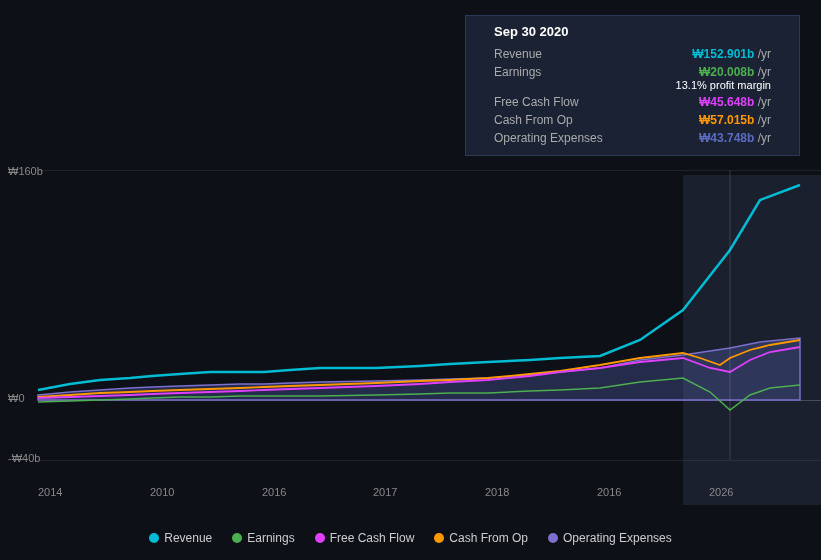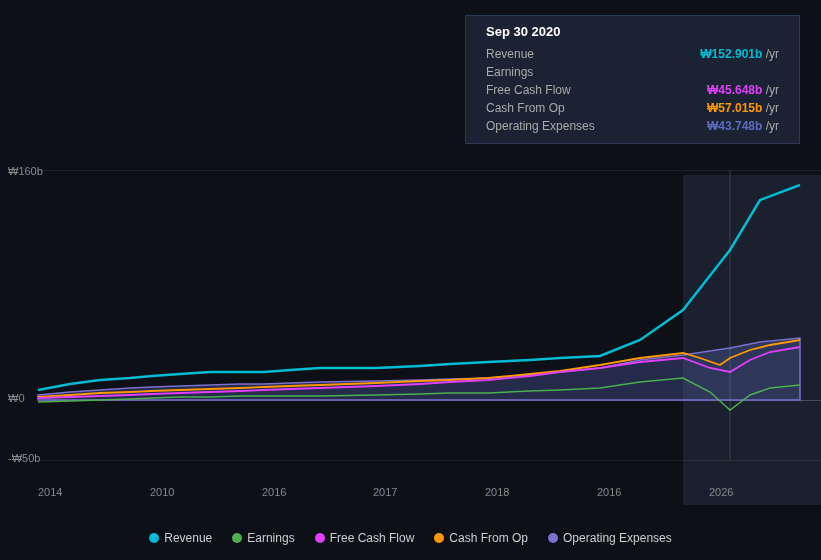--- a/index.html
+++ b/index.html
@@ -18,21 +18,21 @@
       height: 560px;
     }
 
     
     .tooltip-box {
       position: absolute;
       top: 15px;
       left: 465px;
       background-color: #1a2233;
       border: 1px solid #2a3a55;
-      padding: 8px 20px;
+      padding: 8px 28px;
       width: 335px;
       z-index: 10;
     }
 
     .tooltip-date {
       color: #fff;
       font-size: 13px;
       font-weight: bold;
       margin-bottom: 6px;
     }
@@ -153,41 +153,45 @@
   <div class="tooltip-box">
     <div class="tooltip-date">Sep 30 2020</div>
 
     <div class="tooltip-row">
       <span class="tooltip-label">Revenue</span>
       <span class="tooltip-value revenue">₩152.901b <span style="color:#aaa;font-weight:normal">/yr</span></span>
     </div>
 
     <div class="tooltip-row">
       <span class="tooltip-label">Earnings</span>
+      <div class="earnings-block">
+        <div class="tooltip-value earnings">₩20.008b <span style="color:#aaa;font-weight:normal">/yr</span></div>
+        <div style="color:#fff;font-size:11px">13.1% profit margin</div>
+      </div>
     </div>
 
     <div class="tooltip-row">
       <span class="tooltip-label">Free Cash Flow</span>
       <span class="tooltip-value fcf">₩45.648b <span style="color:#aaa;font-weight:normal">/yr</span></span>
     </div>
 
     <div class="tooltip-row">
       <span class="tooltip-label">Cash From Op</span>
       <span class="tooltip-value cashfromop">₩57.015b <span style="color:#aaa;font-weight:normal">/yr</span></span>
     </div>
 
     <div class="tooltip-row">
       <span class="tooltip-label">Operating Expenses</span>
       <span class="tooltip-value opex">₩43.748b <span style="color:#aaa;font-weight:normal">/yr</span></span>
     </div>
   </div>
 
   <div class="y-label" style="top: 165px">₩160b</div>
   <div class="y-label" style="top: 392px">₩0</div>
-  <div class="y-label" style="top: 452px">-₩50b</div>
+  <div class="y-label" style="top: 452px">-₩40b</div>
 
   <div class="grid-line" style="top: 170px"></div>
   <div class="zero-line" style="top: 400px"></div>
   <div class="grid-line" style="top: 460px"></div>
 
   <svg class="chart-svg" viewBox="0 0 821 510" preserveAspectRatio="none">
 
     <path d="M 38 390 L 70 384 L 100 380 L 130 378 L 152 376 L 180 374 L 210 372 L 240 372 L 264 372 L 290 370 L 320 368 L 376 368 L 420 366 L 450 364 L 488 362 L 530 360 L 560 358 L 600 356 L 640 340 L 683 310 L 730 250 L 760 200 L 800 185" fill="none" stroke="#00bcd4" stroke-width="2.5"></path>
 
     <path d="M 38 395 L 70 392 L 100 390 L 130 388 L 152 387 L 180 386 L 210 385 L 240 384 L 264 384 L 290 383 L 320 382 L 376 381 L 420 380 L 450 379 L 488 378 L 530 375 L 560 372 L 600 368 L 640 360 L 683 355 L 730 348 L 760 342 L 800 338

